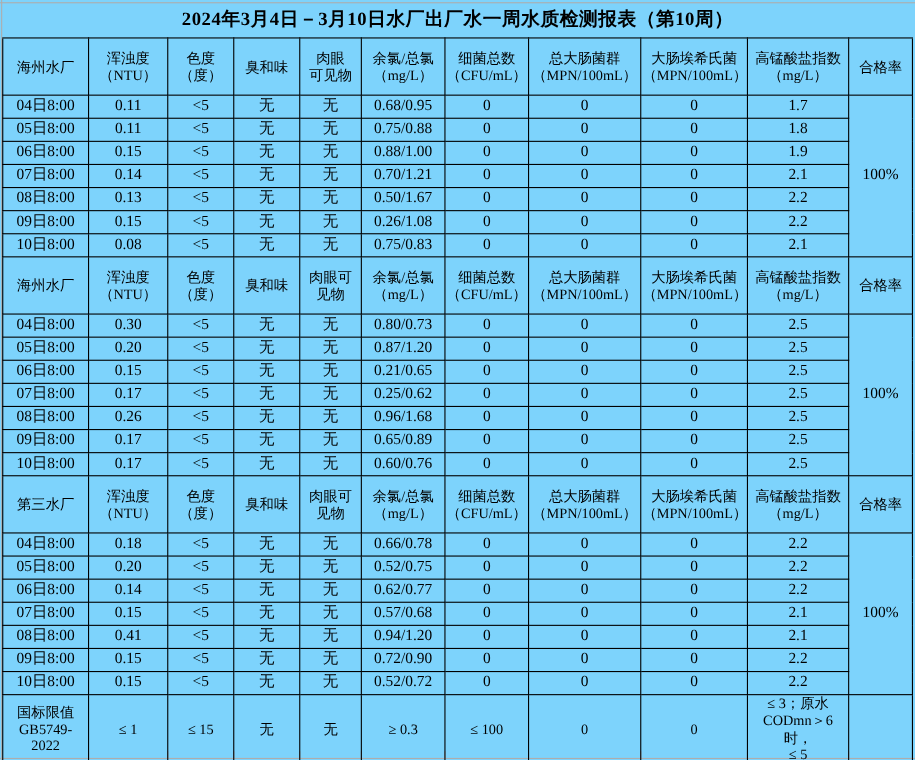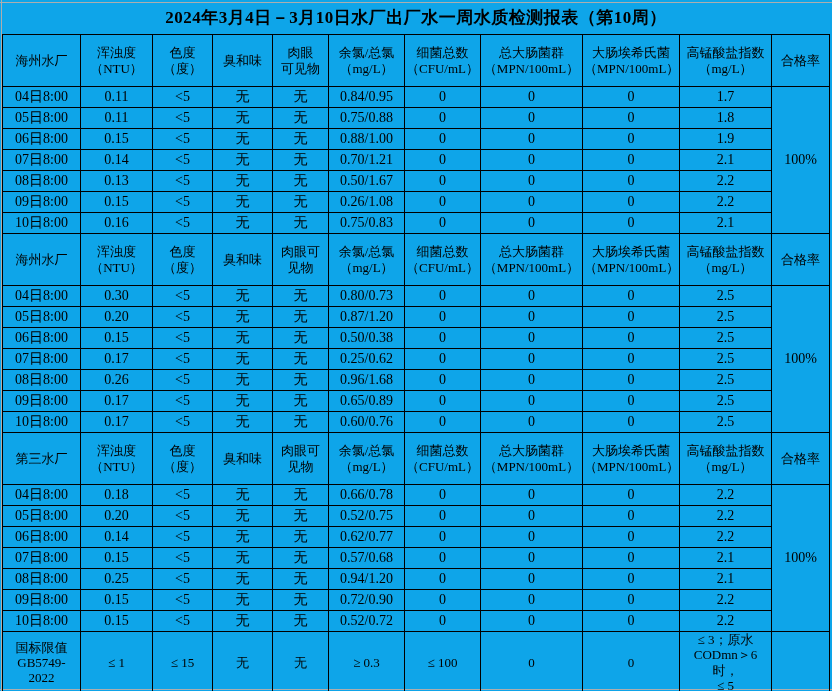--- a/index.html
+++ b/index.html
@@ -1,18 +1,18 @@
 <!DOCTYPE html>
 <html><head>
 <meta charset="utf-8">
 <style>
   html,body{margin:0;padding:0;background:#fff;}
   body{width:832px;height:691px;overflow:hidden;color:#000;
        font-family:"Liberation Serif","DejaVu Serif",serif;}
-  .sheet{position:relative;width:832px;height:691px;background:#0ea5e9;}
+  .sheet{position:relative;width:832px;height:691px;background:#7dd3fc;}
   
   .gridline{position:absolute;background:#adadad;}
   .grid-top{left:0;top:2px;width:832px;height:1px;}
   .grid-left{left:1px;top:0;width:1px;height:691px;}
   .grid-bottom{left:0;top:689px;width:832px;height:1px;}
   .stub{position:absolute;top:683px;width:1px;height:7px;background:#adadad;}
 
   table.report{position:absolute;left:2px;top:3px;border-collapse:collapse;
       table-layout:fixed;width:827px;}
   td,th{border:1px solid #000;text-align:center;vertical-align:middle;
@@ -84,21 +84,21 @@
           <th>高锰酸盐指数
 （mg/L）</th>
           <th>合格率</th>
         </tr>
         <tr class="data-row">
           <td>04日8:00</td>
           <td>0.11</td>
           <td>&lt;5</td>
           <td>无</td>
           <td>无</td>
-          <td>0.84/0.95</td>
+          <td>0.68/0.95</td>
           <td>0</td>
           <td>0</td>
           <td>0</td>
           <td>1.7</td>
           <td rowspan="7" class="pass-cell">100%</td>
         </tr>
         <tr class="data-row">
           <td>05日8:00</td>
           <td>0.11</td>
           <td>&lt;5</td>
@@ -153,21 +153,21 @@
           <td>无</td>
           <td>无</td>
           <td>0.26/1.08</td>
           <td>0</td>
           <td>0</td>
           <td>0</td>
           <td>2.2</td>
         </tr>
         <tr class="data-row">
           <td>10日8:00</td>
-          <td>0.16</td>
+          <td>0.08</td>
           <td>&lt;5</td>
           <td>无</td>
           <td>无</td>
           <td>0.75/0.83</td>
           <td>0</td>
           <td>0</td>
           <td>0</td>
           <td>2.1</td>
         </tr>
         <tr class="header-row">
@@ -215,21 +215,21 @@
           <td>0</td>
           <td>0</td>
           <td>2.5</td>
         </tr>
         <tr class="data-row">
           <td>06日8:00</td>
           <td>0.15</td>
           <td>&lt;5</td>
           <td>无</td>
           <td>无</td>
-          <td>0.50/0.38</td>
+          <td>0.21/0.65</td>
           <td>0</td>
           <td>0</td>
           <td>0</td>
           <td>2.5</td>
         </tr>
         <tr class="data-row">
           <td>07日8:00</td>
           <td>0.17</td>
           <td>&lt;5</td>
           <td>无</td>
@@ -341,21 +341,21 @@
           <td>无</td>
           <td>无</td>
           <td>0.57/0.68</td>
           <td>0</td>
           <td>0</td>
           <td>0</td>
           <td>2.1</td>
         </tr>
         <tr class="data-row">
           <td>08日8:00</td>
-          <td>0.25</td>
+          <td>0.41</td>
           <td>&lt;5</td>
           <td>无</td>
           <td>无</td>
           <td>0.94/1.20</td>
           <td>0</td>
           <td>0</td>
           <td>0</td>
           <td>2.1</td>
         </tr>
         <tr class="data-row">

